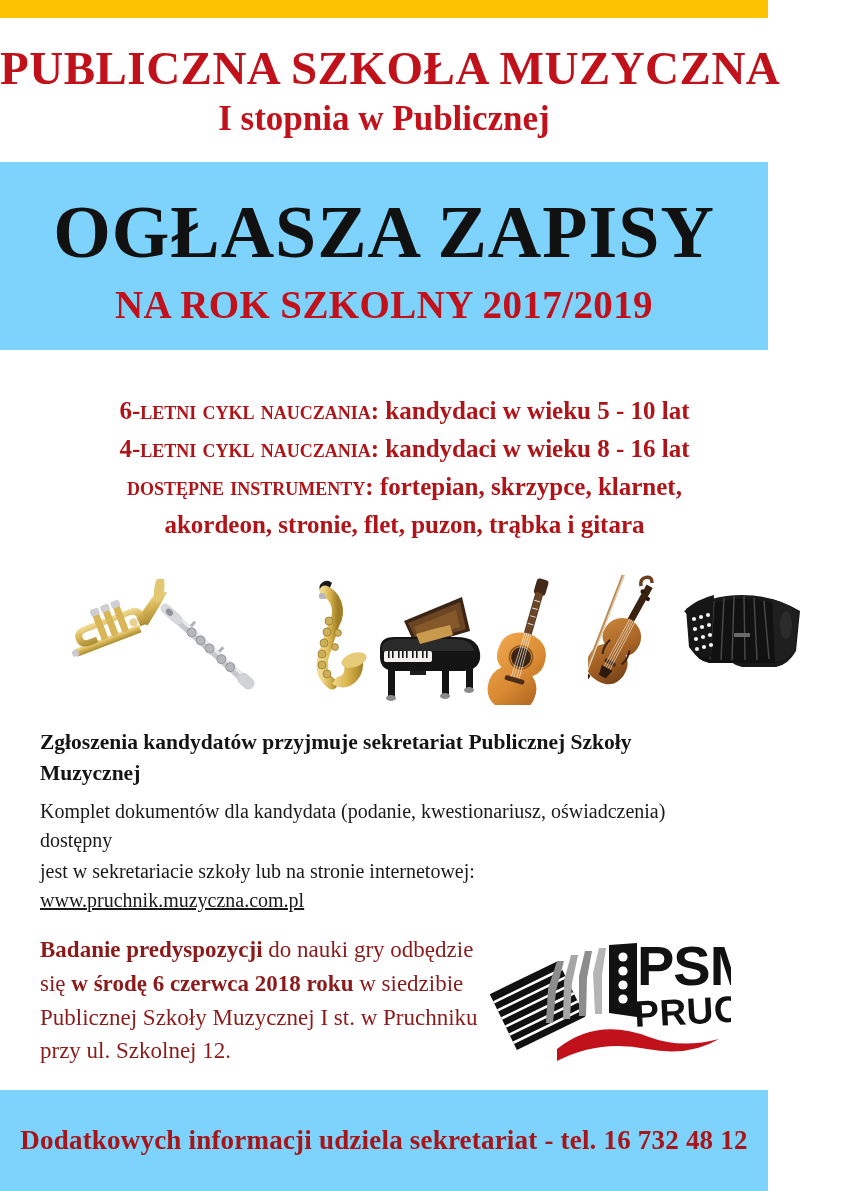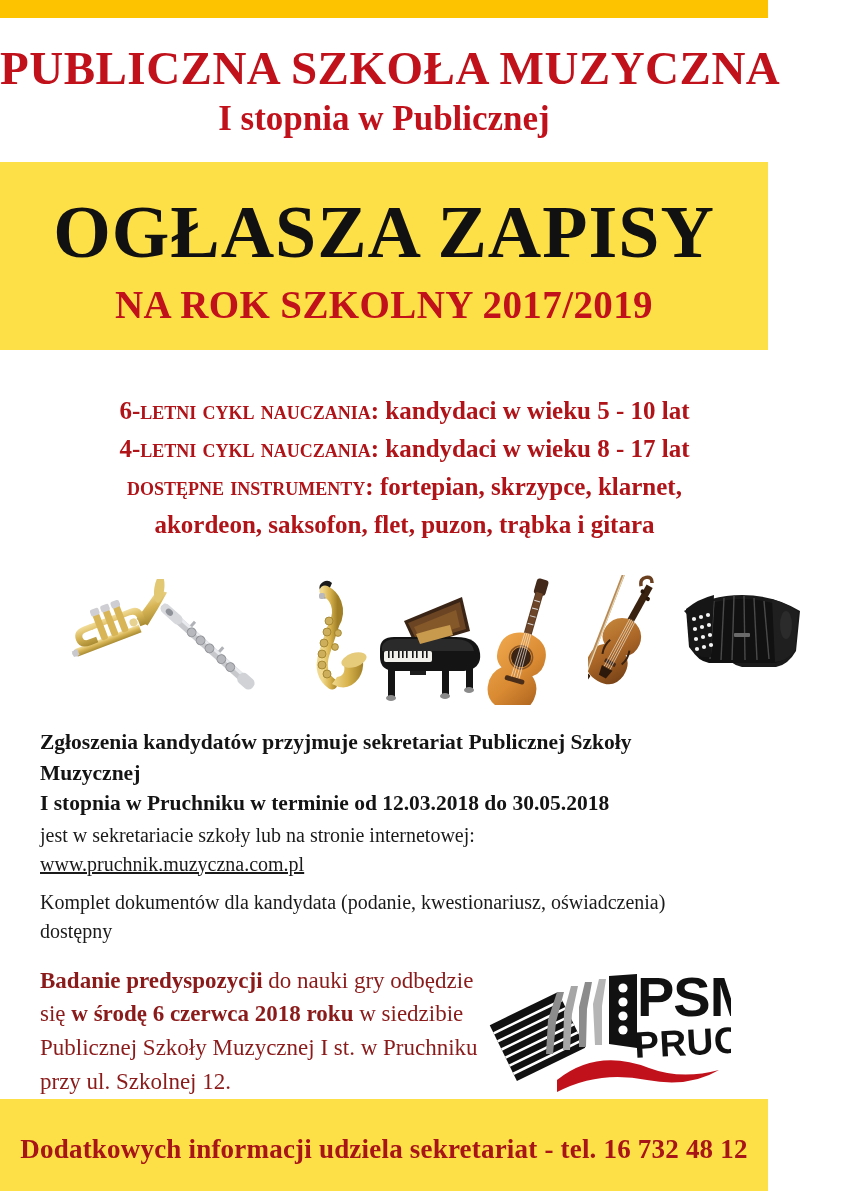--- a/index.html
+++ b/index.html
@@ -24,21 +24,21 @@
     flex-direction: column;
   }
 
   
   .bar-top {
     height: 18px;
     background: #FDC300;
     flex: none;
   }
   .band-yellow {
-    background: #fde047;
+    background: #7dd3fc;
     flex: none;
     width: 100%;
   }
 
   
   .header {
     flex: none;
     background: #ffffff;
     padding: 26px 0 24px 0;
     text-align: center;
@@ -212,26 +212,26 @@
     <div class="announce-sub">NA ROK SZKOLNY 2017/2019</div>
   </div>
 
   <div class="section-mid">
 
     <div class="cycles">
       <div class="cycle-line">
         <span>6-</span><span class="sc">letni cykl nauczania:</span><span> kandydaci w wieku 5 - 10 lat</span>
       </div>
       <div class="cycle-line">
-        <span>4-</span><span class="sc">letni cykl nauczania:</span><span> kandydaci w wieku 8 - 17 lat</span>
+        <span>4-</span><span class="sc">letni cykl nauczania:</span><span> kandydaci w wieku 8 - 16 lat</span>
       </div>
       <div class="instr-line">
         <span class="sc">Dostępne instrumenty:</span><span> fortepian, skrzypce, klarnet,</span>
       </div>
-      <div class="instr-line">akordeon, saksofon, flet, puzon, trąbka i gitara</div>
+      <div class="instr-line">akordeon, stronie, flet, puzon, trąbka i gitara</div>
     </div>
   </div>
 
   <div class="instruments">
 
     <svg class="inst" style="left:52px; bottom:42px;" width="128" height="96" viewBox="0 0 128 96">
       <defs>
         <linearGradient id="brass" x1="0" y1="0" x2="0" y2="1">
           <stop offset="0" stop-color="#f2dd9a"></stop>
             <stop offset="0.45" stop-color="#d8b657"></stop>
@@ -416,25 +416,24 @@
           <circle cx="35" cy="56" r="2.1"></circle>
       </g>
       <path d="M96 10 q16 5 26 13 l-3 38 q-8 11 -20 12 Z" fill="#1f1f1f"></path>
       <ellipse cx="110" cy="36" rx="6" ry="14" fill="#2b2b2b"></ellipse>
       <rect x="58" y="44" width="16" height="4" rx="1" fill="#6a6a6a"></rect>
     </svg>
   </div>
 
   <div class="body-block">
     <div class="bold-line">Zgłoszenia kandydatów przyjmuje sekretariat Publicznej Szkoły Muzycznej</div>
-    <div class="bold-line">I stopnia w Pruchniku w terminie od 12.03.2018 do 30.05.2018</div>
+    <div class="para">Komplet dokumentów dla kandydata (podanie, kwestionariusz, oświadczenia) dostępny</div>
     <div class="para" style="margin-top:2px;">
       <span>jest w sekretariacie szkoły lub na stronie internetowej: </span><span class="url">www.pruchnik.muzyczna.com.pl</span>
     </div>
-    <div class="para">Komplet dokumentów dla kandydata (podanie, kwestionariusz, oświadczenia) dostępny</div>
   </div>
 
   <div class="exam-row">
     <div class="exam-text"><b>Badanie predyspozycji</b><span> do nauki gry odbędzie się </span><b>w środę 6 czerwca 2018 roku</b><span> w siedzibie Publicznej Szkoły Muzycznej I st. w Pruchniku przy ul. Szkolnej 12.</span></div>
 
     <div class="logo-wrap">
       <svg width="246" height="135" viewBox="0 0 246 135">
 
         <g transform="rotate(-26 52 78)">
           <rect x="16" y="44" width="76" height="62" fill="#111111"></rect>

